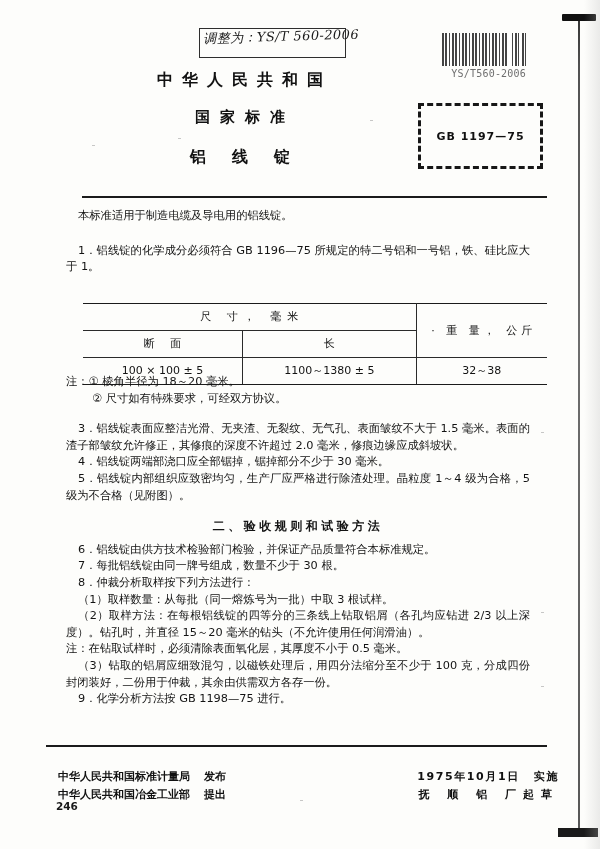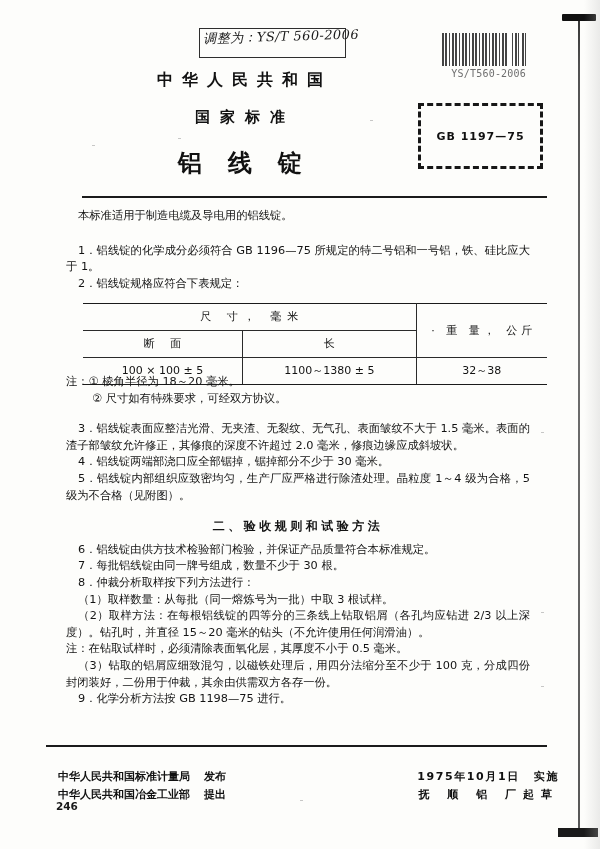--- a/index.html
+++ b/index.html
@@ -151,21 +151,21 @@
     text-indent: 9px;
   }
   .title-standard {
     top: 108px;
     font-size: 15px;
     letter-spacing: 10px;
     text-indent: 10px;
   }
   .title-name {
     top: 147px;
-    font-size: 24px;
+    font-size: 16px;
     letter-spacing: 26px;
     text-indent: 26px;
   }
 
   
   .rule-top {
     position: absolute;
     left: 82px;
     top: 196px;
     width: 465px;
@@ -291,21 +291,20 @@
   <div class="title-standard">国家标准</div>
   <div class="title-name">铝线锭</div>
 
   <div class="rule-top"></div>
 
   <div class="body" style="top:208px; height:88px;">
     <p class="p indent">本标准适用于制造电缆及导电用的铝线锭。</p>
     <div class="gap-m"></div>
     <div class="gap-s"></div>
     <p class="p indent">1．铝线锭的化学成分必须符合 GB 1196—75 所规定的特二号铝和一号铝，铁、硅比应大于 1。</p>
-    <p class="p indent">2．铝线锭规格应符合下表规定：</p>
   </div>
 
   <table class="tbl">
     <tbody>
         <tr class="t-border-top">
       <td colspan="2" class="hdr-sp vline-r">尺  寸，  毫米</td>
       <td rowspan="2" class="hdr-sp2" style="width:130px;">·  重 量， 公斤</td>
     </tr>
     <tr class="t-mid">
       <td class="hdr-sp vline-r" style="width:160px;">断  面</td>

